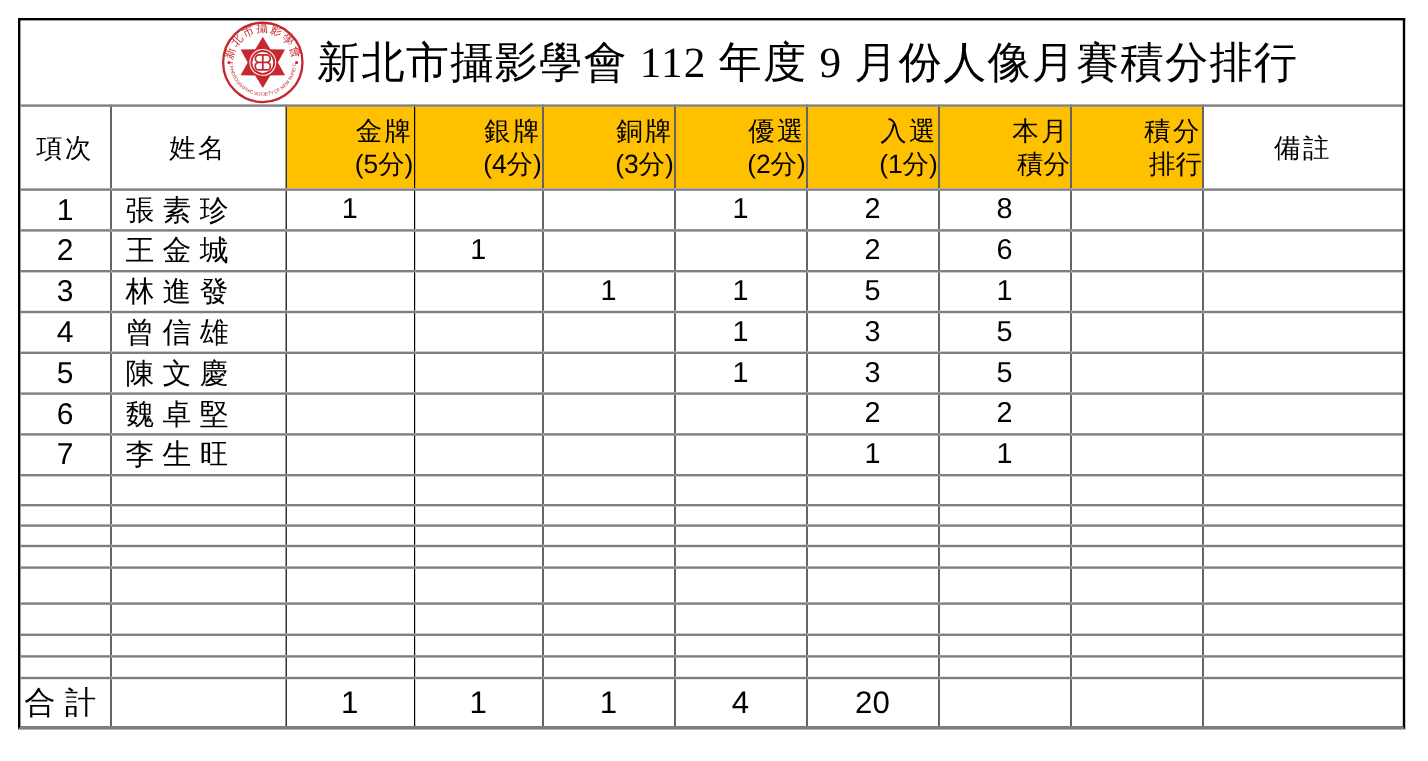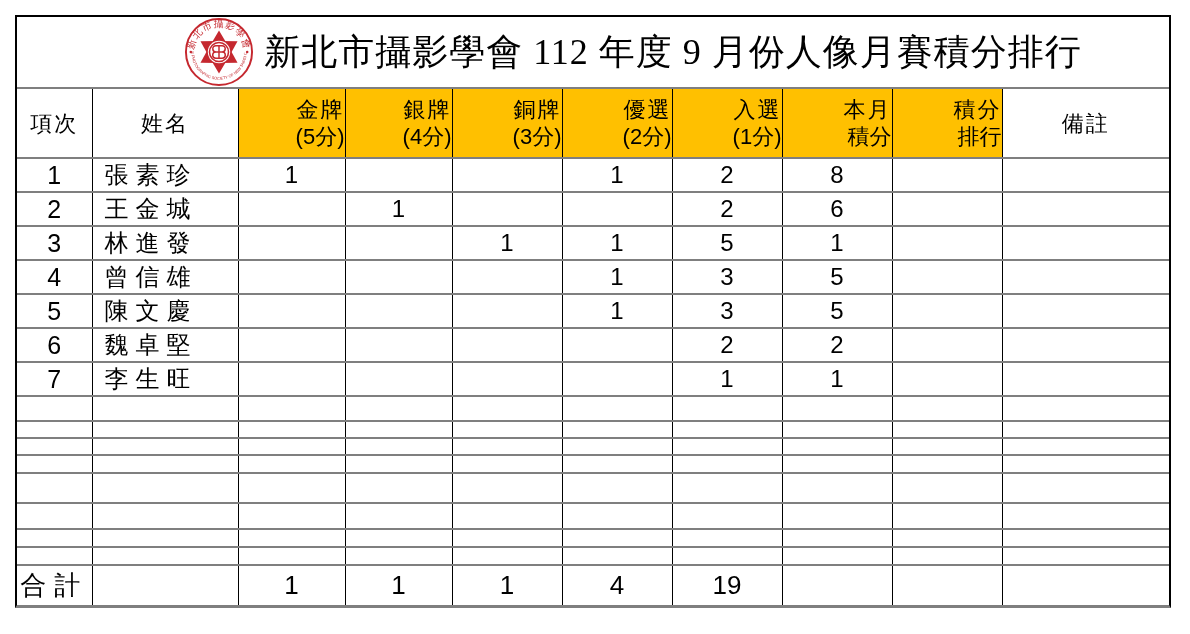--- a/index.html
+++ b/index.html
@@ -317,20 +317,20 @@
           <td></td>
           <td></td>
         </tr>
         <tr class="total-row" style="height: 40px;">
           <td class="total-label">合計</td>
           <td class="total-num"></td>
           <td class="total-num">1</td>
           <td class="total-num">1</td>
           <td class="total-num">1</td>
           <td class="total-num">4</td>
-          <td class="total-num">19</td>
+          <td class="total-num">20</td>
           <td class="total-num"></td>
           <td class="total-num"></td>
           <td class="total-num"></td>
         </tr>
       </tbody>
   </table>
 </div>
 
 </body></html>

